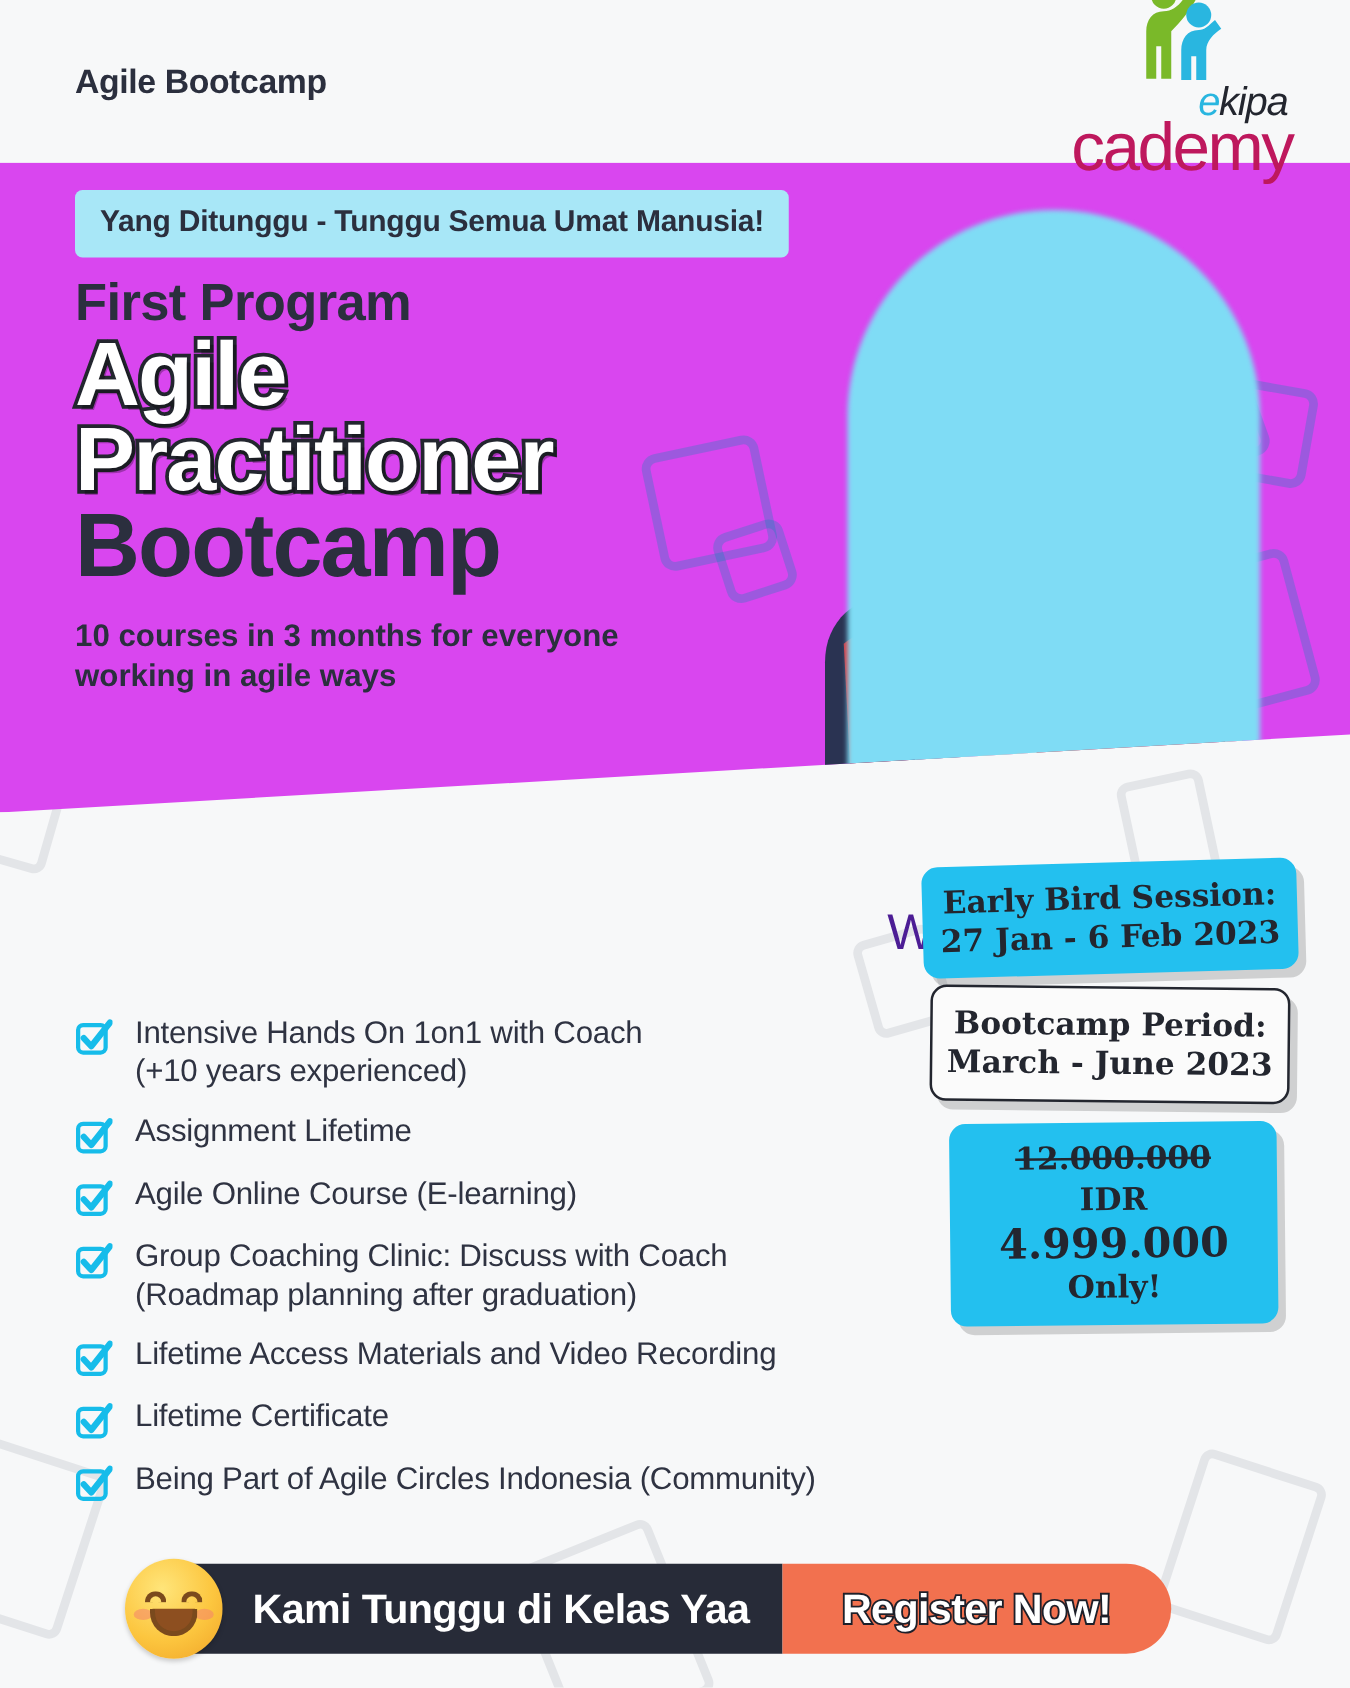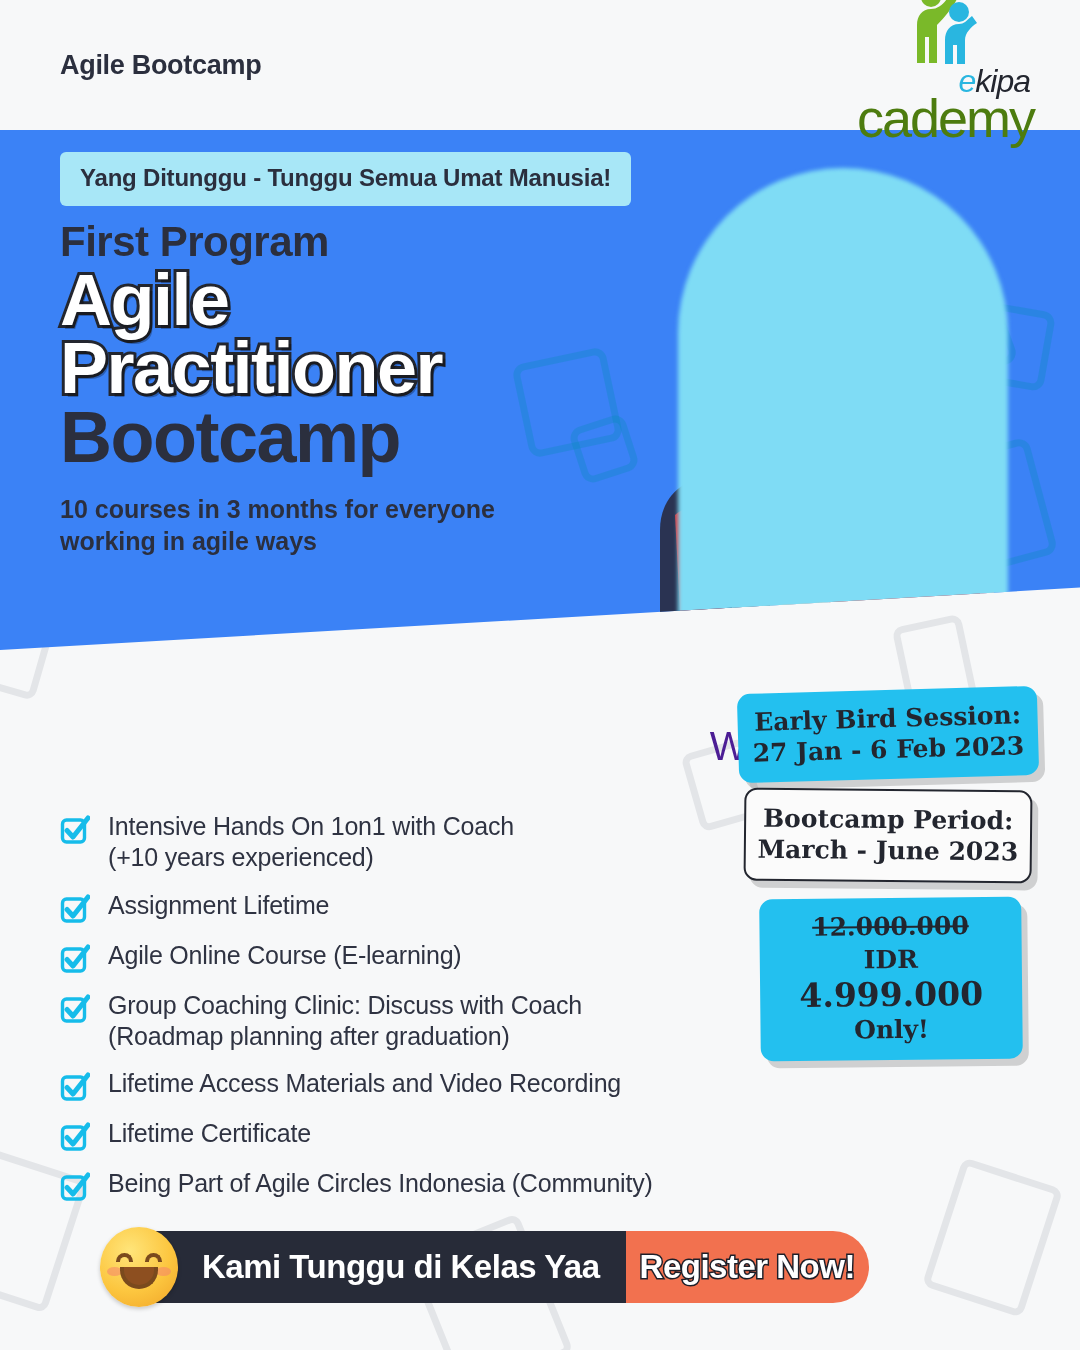--- a/index.html
+++ b/index.html
@@ -33,29 +33,29 @@
   .logo-mark { width:78px; height:80px; }
   .logo-word { position:relative; margin-left:-6px; }
   .logo-ekipa {
     position:absolute; right:4px; top:-2px;
     font-size:32px; font-style:italic; font-weight:400; line-height:1;
     letter-spacing:-1px;
   }
   .logo-ekipa .e1 { color:#29b6e0; }
   .logo-ekipa .k1 { color:#23262f; }
   .logo-cademy {
-    font-size:54px; font-weight:400; color:#4d7c0f; line-height:1;
+    font-size:54px; font-weight:400; color:#be185d; line-height:1;
     letter-spacing:-2px; padding-top:24px; display:block;
   }
 
   
   .hero {
     position:relative; z-index:4;
     height:520px;
-    background:#3b82f6;
+    background:#d946ef;
     clip-path: polygon(0 0, 100% 0, 100% 88%, 0 100%);
     overflow:hidden;
   }
   .hero-deco { position:absolute; inset:0; }
   .hero-sq {
     position:absolute;
     border:7px solid rgba(0,140,180,.28);
     border-radius:12px;
   }
   .hero-inner { position:relative; padding:22px 0 0 60px; max-width:620px; z-index:3; }
@@ -127,21 +127,21 @@
   .card-white { background:#fbfbfb; border:2px solid #23262f; font-size:25px; }
   .c1 { transform:rotate(-1.6deg); }
   .c2 { transform:rotate(.6deg); margin-top:10px; width:288px; margin-left:6px; }
   .c3 { transform:rotate(-.6deg); margin-top:16px; width:262px; margin-left:22px; }
   .strike { text-decoration:line-through; font-size:25px; }
   .price-row { font-size:25px; margin-top:2px; }
   .price-big { font-size:33px; }
 
   
   .cta {
-    position:absolute; left:100px; bottom:47px; z-index:7;
+    position:absolute; left:100px; bottom:27px; z-index:7;
     display:flex; align-items:center; height:72px;
   }
   .cta-emoji {
     width:78px; height:80px; border-radius:50%;
     background:radial-gradient(circle at 38% 30%, #ffe57a 0%, #fcc63f 55%, #f0a327 100%);
     position:relative; z-index:2; box-shadow:0 2px 4px rgba(0,0,0,.2);
   }
   .eye { position:absolute; width:17px; height:9px; border:4px solid #7a4a1d;
          border-bottom:none; border-radius:14px 14px 0 0; top:26px; }
   .eye.l { left:16px; } .eye.r { right:16px; }
@@ -154,21 +154,21 @@
   .cta-bar {
     background:#272b38; height:72px; margin-left:-32px;
     display:flex; align-items:center; padding:0 26px 0 56px;
     border-radius:6px 0 0 6px;
   }
   .cta-text {
     color:#fff; font-size:33px; font-weight:bold; letter-spacing:-0.5px; white-space:nowrap;
   }
   .cta-btn {
     background:#f2714f; height:72px; display:flex; align-items:center;
-    padding:0 14px; border-radius:0 36px 36px 0; cursor:pointer;
+    padding:0 48px; border-radius:0 36px 36px 0; cursor:pointer;
   }
   .cta-btn span {
     color:#fff; font-size:33px; font-weight:900; letter-spacing:-0.5px;
     -webkit-text-stroke:3px #1d1f29; paint-order:stroke fill; white-space:nowrap;
   }
 </style>
 </head>
 <body>
 
 <div class="bg-deco">

